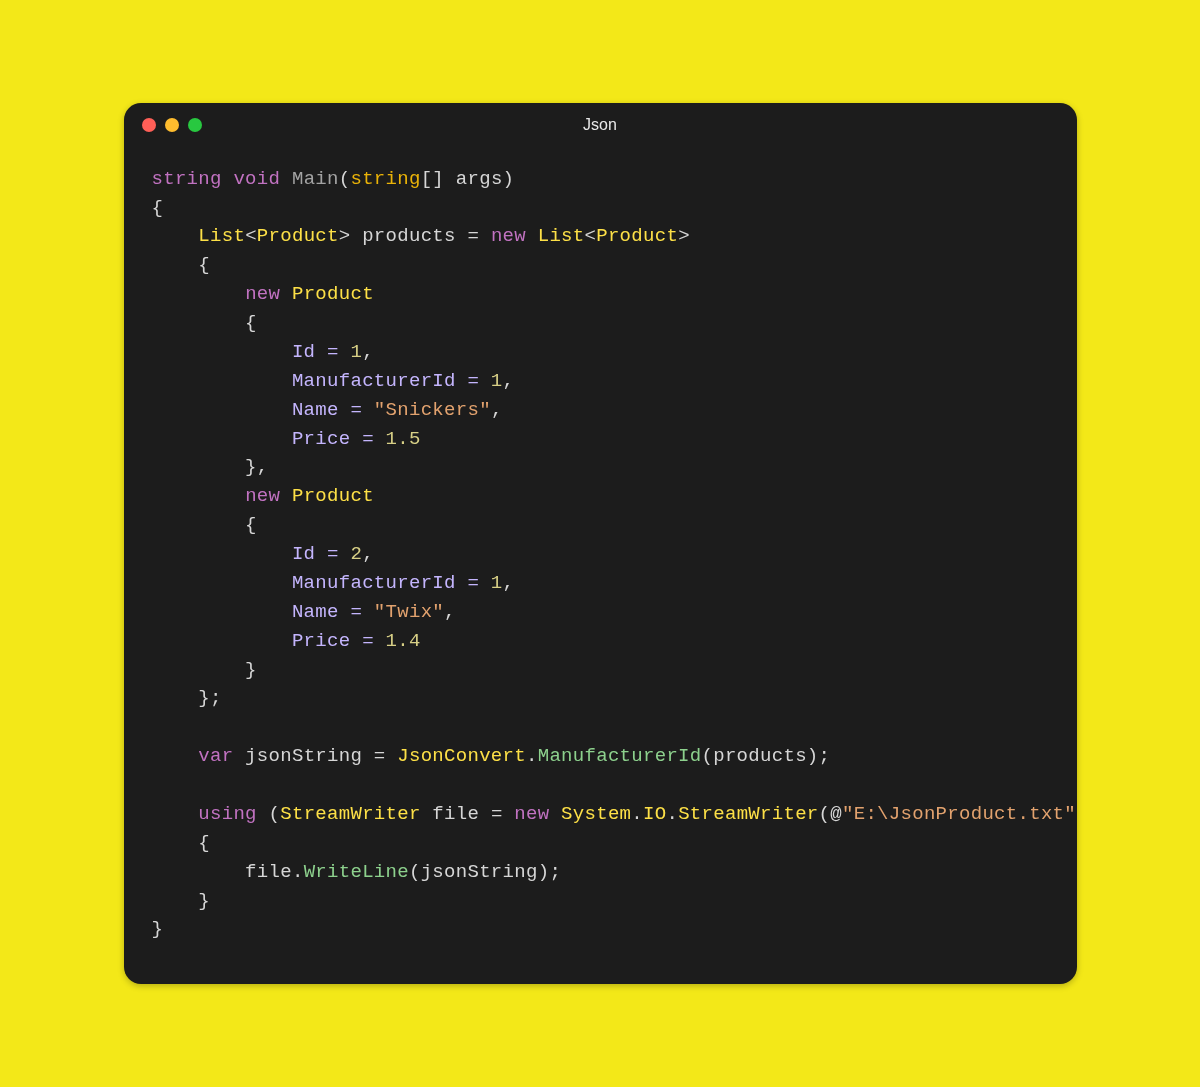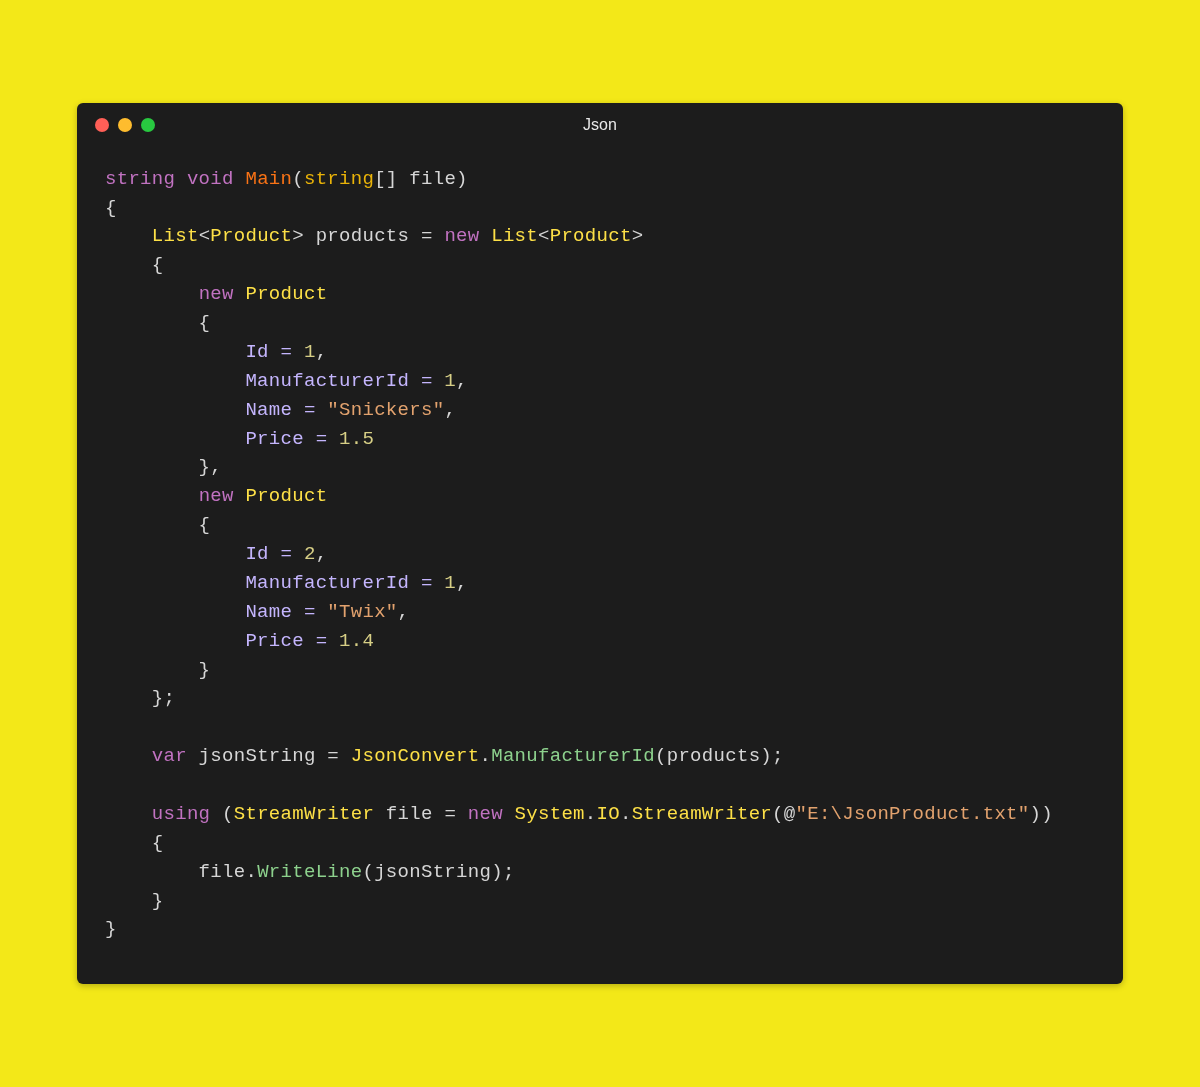--- a/index.html
+++ b/index.html
@@ -7,22 +7,22 @@
     background: #f3e818;
     width: 1200px;
     height: 1087px;
     display: flex;
     align-items: center;
     justify-content: center;
     font-family: ui-monospace, SFMono-Regular, "SF Mono", Menlo, Consolas, "Liberation Mono", monospace;
   }
   .window {
     background: #1c1c1c;
-    border-radius: 6px;
-    width: 1046px;
+    border-radius: 17px;
+    width: 953px;
     box-shadow: 0 2px 6px rgba(0,0,0,0.25);
     overflow: hidden;
   }
   .titlebar {
     height: 44px;
     display: flex;
     align-items: center;
     padding: 0 18px;
     position: relative;
   }
@@ -52,41 +52,41 @@
     padding: 18px 28px 40px 28px;
     font-size: 19px;
     line-height: 1.52;
     color: #d6d6d6;
     white-space: pre;
     letter-spacing: 0.3px;
   }
   .kw1 { color: #c172c1; } 
   .kw2 { color: #eab308; } 
   .type { color: #fde047; } 
-  .fn   { color: #f97316; } 
+  .fn   { color: #a3a3a3; } 
   .mtd  { color: #8dd18d; } 
   .prop { color: #c4b5fd; }
   .str  { color: #e2a26e; }
   .num  { color: #d7cf86; }
   .pun  { color: #d6d6d6; }
 </style>
 </head>
 <body>
 
 <div class="window">
   <div class="titlebar">
     <div class="traffic">
       <div class="dot red"></div>
       <div class="dot yellow"></div>
       <div class="dot green"></div>
     </div>
     <div class="title">Json</div>
   </div>
 
-  <div class="code"><span class="kw1">string</span> <span class="kw1">void</span> <span class="fn">Main</span><span class="pun">(</span><span class="kw2">string</span><span class="pun">[] file)</span>
+  <div class="code"><span class="kw1">string</span> <span class="kw1">void</span> <span class="fn">Main</span><span class="pun">(</span><span class="kw2">string</span><span class="pun">[] args)</span>
 <span class="pun">{</span>
 <span>    </span><span class="type">List</span><span class="pun">&lt;</span><span class="type">Product</span><span class="pun">&gt; products = </span><span class="kw1">new</span><span> </span><span class="type">List</span><span class="pun">&lt;</span><span class="type">Product</span><span class="pun">&gt;</span>
 <span class="pun">    {</span>
 <span>        </span><span class="kw1">new</span><span> </span><span class="type">Product</span>
 <span class="pun">        {</span>
 <span class="prop">            Id = </span><span class="num">1</span><span class="pun">,</span>
 <span class="prop">            ManufacturerId = </span><span class="num">1</span><span class="pun">,</span>
 <span class="prop">            Name = </span><span class="str">"Snickers"</span><span class="pun">,</span>
 <span class="prop">            Price = </span><span class="num">1.5</span>
 <span class="pun">        },</span>

